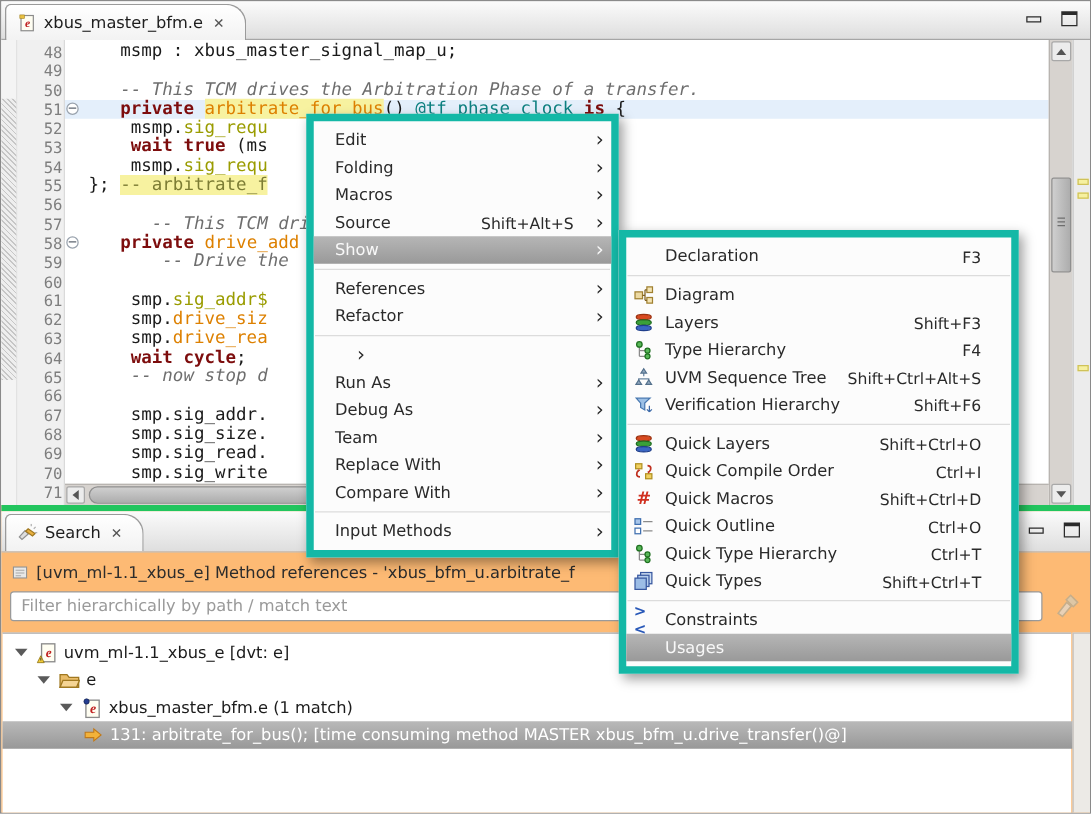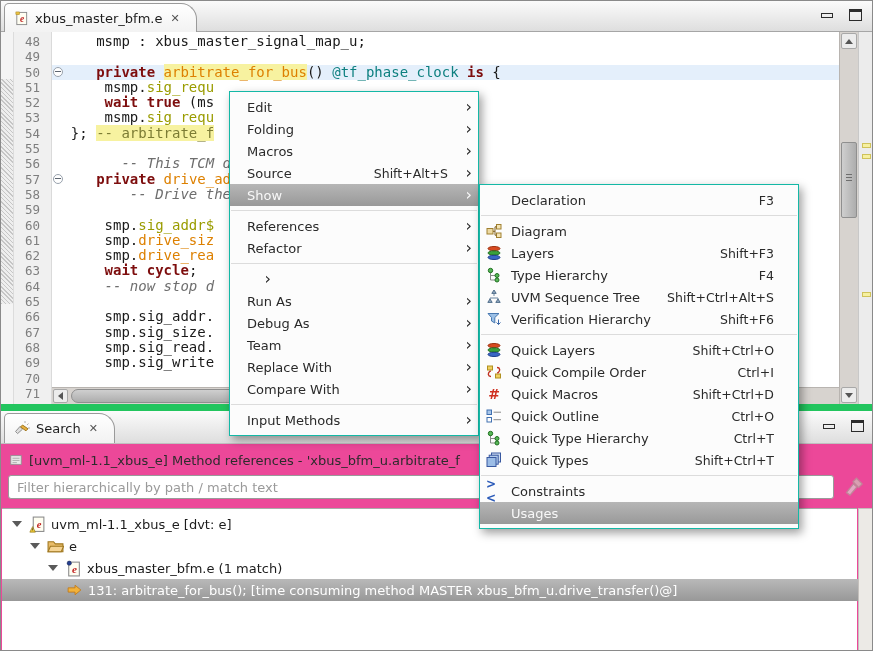--- a/index.html
+++ b/index.html
@@ -16,21 +16,21 @@
   .winbtns{position:absolute;right:10px;top:8px;display:flex;gap:16px;align-items:center;}
   .btn-min{width:12px;height:5px;border:1px solid #2b2b2b;box-sizing:border-box;}
   .btn-max{width:13px;height:12px;border:1px solid #2b2b2b;border-top:3px solid #2b2b2b;box-sizing:border-box;}
 
   
   .editor-body{position:absolute;left:0;top:31px;width:873px;height:372px;background:#fff;}
   .ann-ruler{position:absolute;left:0;top:0;width:13px;height:100%;background:#f4f4f4;border-right:1px solid #dcdcdc;box-sizing:border-box;}
   .ann-range{position:absolute;left:0;top:47px;width:12px;height:225px;
     background:repeating-linear-gradient(45deg,#c6c6c6 0 1px,#eeeeee 1px 3px);}
   .gutter{position:absolute;left:13px;top:0;width:38px;height:100%;background:#f0f0f0;border-right:1px solid #dadada;box-sizing:border-box;padding-top:2px;}
-  .gut-num{height:15.3px;line-height:15.3px;font:12.5px "DejaVu Sans Mono",monospace;color:#7e7e7e;text-align:right;padding-right:11px;}
+  .gut-num{height:15.3px;line-height:15.3px;font:12.5px "DejaVu Sans Mono",monospace;color:#7e7e7e;text-align:right;padding-right:1px;}
   .code-col{position:absolute;left:51px;top:0;width:787px;height:100%;overflow:hidden;padding-top:2px;box-sizing:border-box;}
   .code-line{position:relative;height:15.3px;line-height:15.3px;
     font:14px/15.3px "DejaVu Sans Mono",monospace;white-space:pre;color:#1a1a1a;padding-left:2px;}
   .code-line.cur{background:var(--current_line);}
   .fold{position:absolute;left:1px;top:2px;width:10px;height:10px;border:1px solid #99a2ad;border-radius:50%;background:#fff;box-sizing:border-box;}
   .fold::after{content:"";position:absolute;left:1px;right:1px;top:3px;height:1px;background:#5d6570;}
   .tp{color:#1a1a1a}
   .tk{color:var(--keyword);font-weight:bold}
   .tm{color:var(--method)}
   .tf{color:var(--field)}
@@ -48,40 +48,40 @@
   .vsb-thumb{position:absolute;left:1px;top:110px;width:16px;height:76px;border:1px solid #8f8f8f;border-radius:2px;
     background:linear-gradient(90deg,#cfcfcf,#adadad);box-sizing:border-box;}
   .grip{position:absolute;left:4px;right:4px;top:34px;height:1px;background:#6e6e6e;box-shadow:0 3px 0 #6e6e6e,0 -3px 0 #6e6e6e;}
   .ann-strip{position:absolute;left:857px;top:0;width:16px;height:372px;background:#ececec;border-left:1px solid #c8c8c8;box-sizing:border-box;}
   .occ-mark{position:absolute;left:3px;width:9px;height:5px;background:#f6f0a0;border:1px solid #cfc25a;box-sizing:border-box;}
   .hsb{position:absolute;left:51px;top:355px;width:787px;height:17px;background:#d7d3cf;border-top:1px solid #b8b4b0;box-sizing:border-box;}
   .hsb-thumb{position:absolute;left:19px;top:1px;width:195px;height:14px;border:1px solid #8f8f8f;border-radius:7px;
     background:linear-gradient(#cfcfcf,#adadad);box-sizing:border-box;}
 
   
-  .search-panel{position:absolute;left:0;top:403px;width:873px;height:248px;background:#ec4899;border-top:7px solid #22c55e;box-sizing:border-box;}
+  .search-panel{position:absolute;left:0;top:403px;width:873px;height:248px;background:#fdba74;border-top:5px solid #22c55e;box-sizing:border-box;}
   .search-tabbar{position:absolute;left:0;top:0;width:100%;height:32px;background:linear-gradient(#fbfbfb,#dedede);border-bottom:1px solid #c0c0c0;}
   .desc-row{position:absolute;left:8px;top:39px;width:462px;height:20px;display:flex;align-items:center;gap:6px;
     font-size:13px;color:#2c2c2c;white-space:nowrap;overflow:hidden;}
   .filter-row{position:absolute;left:7px;top:64px;width:860px;height:26px;}
   .filter-input{position:absolute;left:0;top:0;width:826px;height:24px;box-sizing:border-box;border:1px solid #9a9a9a;border-radius:3px;
     font:13px "DejaVu Sans",sans-serif;color:#333;padding:0 8px;background:#fff;outline:none;}
   .filter-input::placeholder{color:#9a9a9a;}
   .broom{position:absolute;left:836px;top:2px;width:20px;height:20px;opacity:.65;}
   .tree-area{position:absolute;left:1px;top:97px;width:855px;height:150px;background:#fff;border-top:1px solid #aaa;box-sizing:border-box;}
   .tree-strip{position:absolute;left:857px;top:97px;width:15px;height:150px;background:#eceae6;border:1px solid #c4c0bc;box-sizing:border-box;}
   .trow{position:absolute;height:22px;display:flex;align-items:center;gap:5px;font-size:13px;color:#1c1c1c;white-space:nowrap;}
   .trow.sel{left:0;width:836px;background:linear-gradient(#b9b9b9,#989898);color:#fff;}
   .expander{width:0;height:0;border-left:5px solid transparent;border-right:5px solid transparent;border-top:6px solid #5a5a5a;margin-right:2px;}
   .ticon{width:17px;height:17px;flex:none;}
   .ticon svg{width:100%;height:100%;}
 
   
-  .menu{position:absolute;background:#fcfcfc;border:1px solid #14b8a6;box-sizing:border-box;
-    box-shadow:3px 4px 9px rgba(0,0,0,.38);padding:4px 0;z-index:10;}
+  .menu{position:absolute;background:#fcfcfc;border:6px solid #14b8a6;box-sizing:border-box;
+    box-shadow:3px 4px 9px rgba(0,0,0,.38);padding:4px 0;z-index:10;margin-left:16px;}
   .mi{height:22px;display:flex;align-items:center;font-size:13px;color:#2a2a2a;}
   .menu1 .mi{padding-left:17px;padding-right:6px;}
   .menu2 .mi{padding-left:6px;padding-right:12px;}
   .mi .ic{width:16px;height:16px;margin-right:9px;flex:none;display:flex;align-items:center;justify-content:center;}
   .mi .ic svg{width:16px;height:16px;}
   .mi .lbl{flex:1;}
   .mi .sc{font-size:12.5px;margin-right:12px;}
   .mi .arr{width:12px;font-size:16px;line-height:12px;color:#2a2a2a;text-align:right;}
   .mi.hl{background:linear-gradient(#b6b6b6,#999999);color:#f8f8f8;}
   .mi.hl .arr{color:#f8f8f8;}
@@ -138,20 +138,21 @@
         <div class="gut-num">66</div>
         <div class="gut-num">67</div>
         <div class="gut-num">68</div>
         <div class="gut-num">69</div>
         <div class="gut-num">70</div>
         <div class="gut-num">71</div>
       </div>
     <div class="code-col" id="code-lines">
         <div class="code-line"><span class="tp">     msmp : xbus_master_signal_map_u;</span></div>
         <div class="code-line"></div>
+        <div class="code-line"><span class="tc">     -- This TCM drives the Arbitration Phase of a transfer.</span></div>
         <div class="code-line cur"><div class="fold"></div><span class="tp">     </span><span class="tk">private</span><span class="tp"> </span><span class="tm thl">arbitrate_for_bus</span><span class="tp">() </span><span class="tt">@tf_phase_clock</span><span class="tp"> </span><span class="tk">is</span><span class="tp"> {</span></div>
         <div class="code-line"><span class="tp">      msmp.</span><span class="tf">sig_requ</span></div>
         <div class="code-line"><span class="tp">      </span><span class="tk">wait true</span><span class="tp"> (ms</span></div>
         <div class="code-line"><span class="tp">      msmp.</span><span class="tf">sig_requ</span></div>
         <div class="code-line"><span class="tp">  }; </span><span class="tch">-- arbitrate_f</span></div>
         <div class="code-line"></div>
         <div class="code-line"><span class="tc">        -- This TCM drive</span></div>
         <div class="code-line"><div class="fold"></div><span class="tp">     </span><span class="tk">private</span><span class="tp"> </span><span class="tm">drive_add</span></div>
         <div class="code-line"><span class="tc">         -- Drive the</span></div>
         <div class="code-line"></div>

